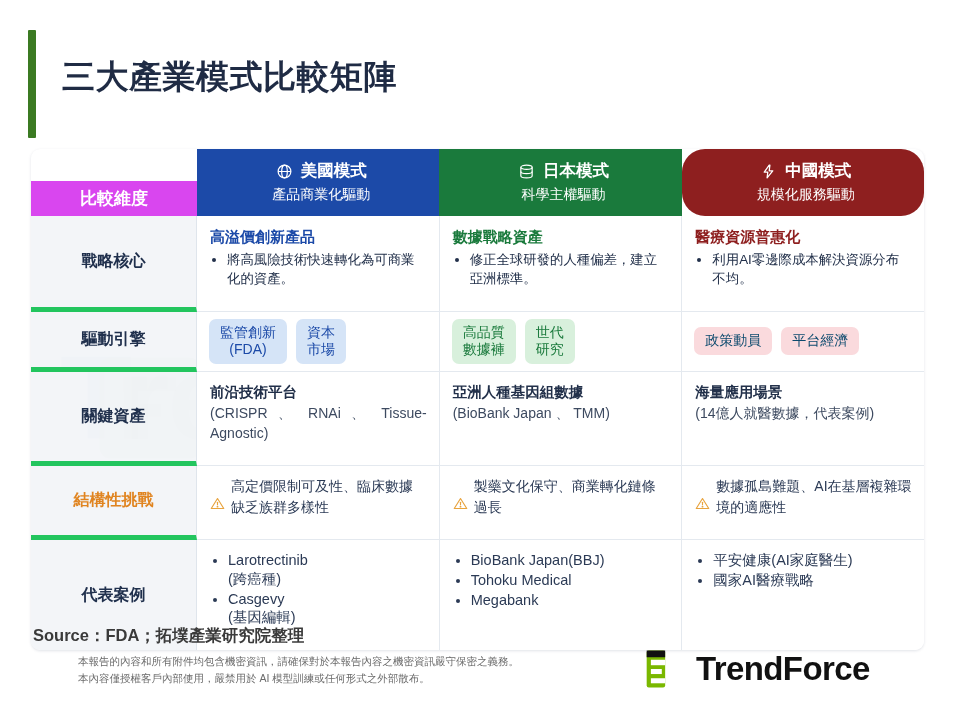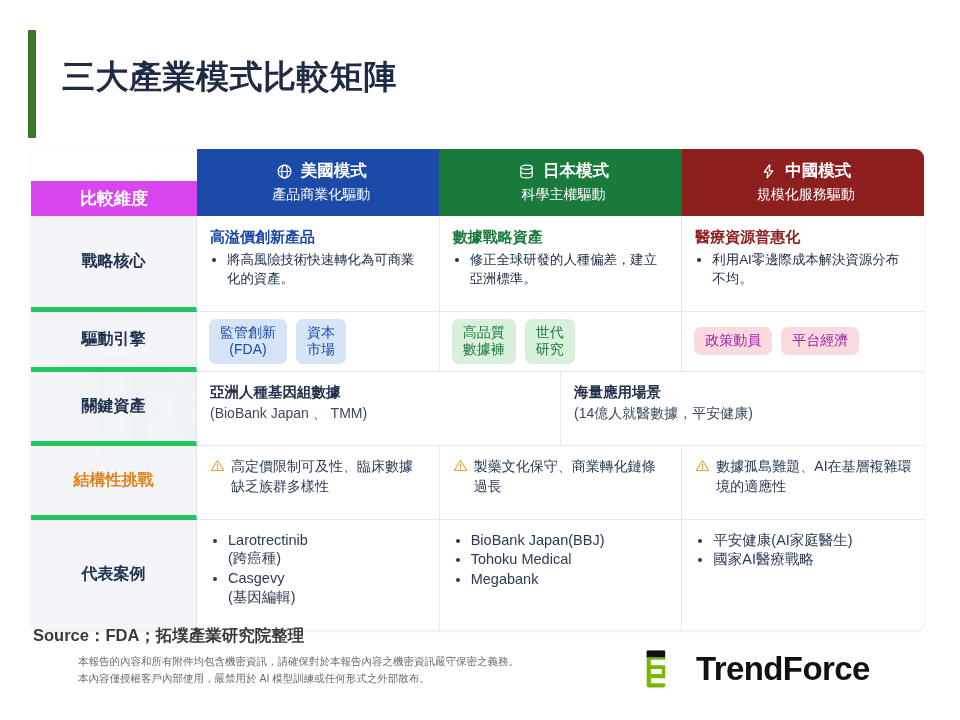--- a/index.html
+++ b/index.html
@@ -65,46 +65,46 @@
     padding:11px 10px 12px 16px;
     text-align:center;color:#fff;
   }
   .header .labelcell{
     background:#d946ef;color:#ffffff;border-right:none;border-bottom:none;
     font-size:17px;
     margin-top:32px;
   }
   .h-us{background:#1c4aa8;}
   .h-jp{background:#1a7a3c;}
-  .h-cn{background:#8e1f1f;}
+  .h-cn{background:#8e1f1f;border-radius:23px;}
   .h-top{display:flex;align-items:center;justify-content:center;gap:8px;font-size:16.5px;font-weight:700;}
   .h-sub{font-size:14px;margin-top:4px;font-weight:400;}
   .h-top svg{display:block;}
   
   .s-title{font-weight:700;font-size:15px;margin-bottom:2px;}
   .s-title.us{color:#1c4aa8;}
   .s-title.jp{color:#1a7a3c;}
   .s-title.cn{color:#8e1f1f;}
   ul.bul{margin:0;padding-left:17px;list-style:disc;}
   ul.bul li{margin:0;padding:0;}
   
   .pills{display:flex;gap:9px;align-items:center;justify-content:flex-start;flex-wrap:nowrap;}
   .pill{
     border-radius:7px;padding:5px 11px;text-align:center;
     font-size:14px;line-height:1.25;white-space:pre-line;
   }
   .pill.us{background:#d5e4f7;color:#1c4aa8;}
   .pill.jp{background:#d8f0dc;color:#1a7a3c;}
-  .pill.cn{background:#fadadd;color:#a21caf;}
+  .pill.cn{background:#fadadd;color:#0c4a6e;}
   .cell-pillrow{padding:7px 12px;display:flex;align-items:center;}
   
   .a-title{font-weight:700;font-size:14.5px;color:#22304a;}
   .a-sub{font-size:14px;color:#3d4a60;text-align:justify;}
   
-  .chal{display:flex;gap:6px;align-items:flex-start;}
+  .chal{display:flex;gap:6px;align-items:flex-end;}
   .chal .txt{flex:1;font-size:14px;color:#2b3a55;}
   .warn{flex:0 0 auto;margin-top:2px;}
   .label-orange{color:#e08420 !important;}
   
   ul.cases{margin:0;padding-left:18px;list-style:disc;font-size:14.5px;color:#2b3a55;}
   ul.cases li{margin:1px 0;line-height:1.3;}
   ul.cases li .sub{display:block;}
   .row:last-child .labelcell,.row:last-child .datacell{border-bottom:none;}
   
   .source{
@@ -221,26 +221,30 @@
       <div class="pills">
         <span class="pill cn">政策動員</span>
         <span class="pill cn">平台經濟</span>
       </div>
     </div>
   </div>
 
   <div class="row">
     <div class="cell labelcell">關鍵資產</div>
     <div class="cell datacell">
+      <div class="a-title">前沿技術平台</div>
+      <div class="a-sub">(CRISPR 、 RNAi 、 Tissue-Agnostic)</div>
+    </div>
+    <div class="cell datacell">
       <div class="a-title">亞洲人種基因組數據</div>
       <div class="a-sub">(BioBank Japan 、 TMM)</div>
     </div>
     <div class="cell datacell">
       <div class="a-title">海量應用場景</div>
-      <div class="a-sub">(14億人就醫數據，平安健康)</div>
+      <div class="a-sub">(14億人就醫數據，代表案例)</div>
     </div>
   </div>
 
   <div class="row">
     <div class="cell labelcell label-orange">結構性挑戰</div>
     <div class="cell datacell">
       <div class="chal">
         <span class="warn">
           <svg width="15" height="15" viewBox="0 0 24 24" fill="none" stroke="#e8a33d" stroke-width="1.8" stroke-linejoin="round">
               <path d="M12 4 2 20h20L12 4z"></path>

